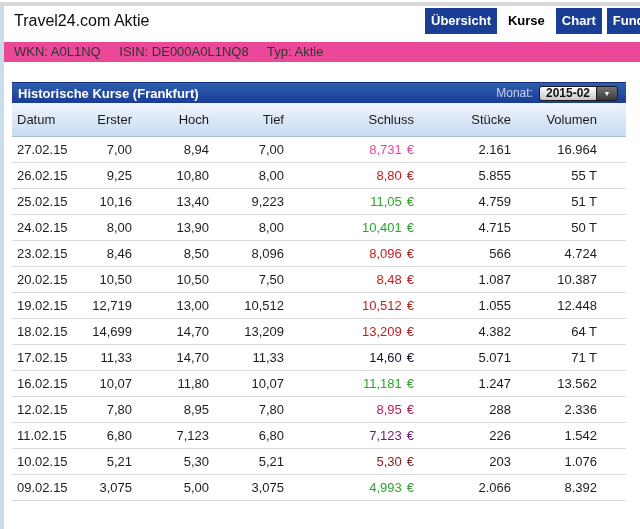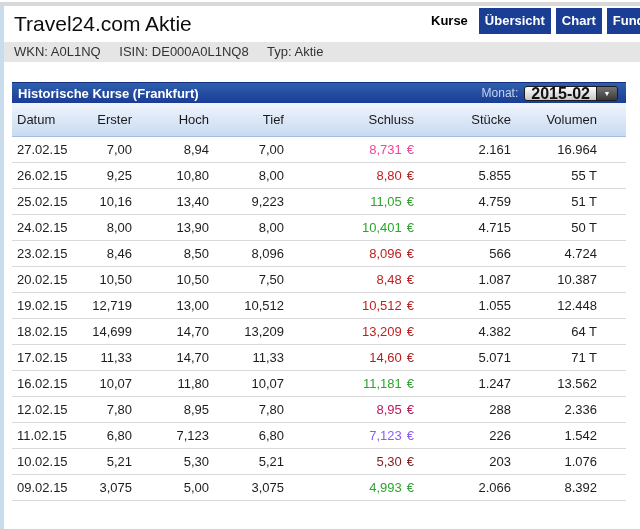--- a/index.html
+++ b/index.html
@@ -3,38 +3,38 @@
 <meta charset="utf-8">
 <style>
   * { margin:0; padding:0; box-sizing:border-box; }
   html,body { width:640px; height:529px; }
   body { font-family:"Liberation Sans", sans-serif; background:#fff; }
   .page { position:relative; width:640px; height:529px; overflow:hidden; background:#fff; }
   .top-strip { position:absolute; top:2px; left:0; width:640px; height:4px; background:#d8d8d8; }
   .left-border { position:absolute; top:6px; left:0; bottom:0; width:4px; background:#c9dcec; }
 
   .header { position:absolute; top:8px; left:14px; right:0; height:34px; }
-  .title { position:absolute; top:4px; left:0; font-size:21px; color:#0d0d0d; white-space:nowrap; }
+  .title { position:absolute; top:4px; left:0; font-size:16px; color:#0d0d0d; white-space:nowrap; }
   .tab-bar { position:absolute; top:0; left:411px; display:flex; gap:5px; align-items:flex-start; }
   .tab { height:26px; line-height:26px; padding:0 6px; background:#1a3e94; color:#fff;
          font-size:13px; font-weight:bold; white-space:nowrap; cursor:pointer; }
   .tab.active { background:#fff; color:#000; height:31px; }
 
-  .info-strip { position:absolute; top:42px; left:4px; width:636px; height:20px; background:#e5e5e5;
+  .info-strip { position:absolute; top:42px; left:4px; width:636px; height:20px; background:#ec4899;
                 font-size:13px; color:#333; line-height:20px; padding-left:10px; white-space:nowrap; }
   .info-strip span { margin-right:15px; }
 
   .panel { position:absolute; top:82px; left:12px; width:614px; }
   .panel-header { height:21px; background:linear-gradient(#2f5fae,#1a3c95); border-top:1px solid #12307d;
                   color:#fff; display:flex; align-items:center; padding:0 8px 0 6px; }
   .panel-title { font-weight:bold; font-size:13px; flex:1; white-space:nowrap; }
   .month-label { color:#c7d3ee; font-size:12px; margin-right:6px; }
   .month-select { display:inline-flex; border:1px solid #1c1c1c; border-radius:3px; overflow:hidden;
                   height:15px; cursor:pointer; }
-  .month-value { background:linear-gradient(#ffffff,#c6c6c6); font-size:16px; font-weight:bold;
+  .month-value { background:linear-gradient(#ffffff,#c6c6c6); font-size:12px; font-weight:bold;
                  color:#111; padding:0 6px; line-height:13px; }
   .month-arrow { width:21px; background:linear-gradient(#747474,#3a3a3a); color:#fff; font-size:7px;
                  line-height:13px; text-align:center; border-left:1px solid #1c1c1c; }
 
   table.price-table { width:614px; table-layout:fixed; border-collapse:collapse; font-size:13px; }
   thead th { height:33px; background:linear-gradient(#f0f5fc,#c8daf2); border-bottom:1px solid #a9bedc;
              font-weight:normal; color:#1a1a1a; text-align:right; padding:0; }
   tbody td { height:26px; border-bottom:1px solid #dadada; text-align:right; color:#1d1d1d; padding:0; }
   th.c-datum, td.c-datum { text-align:left; padding-left:5px; }
   th.c-vol, td.c-vol { padding-right:29px; }
@@ -43,22 +43,22 @@
 </head>
 <body>
 
 <div class="page">
   <div class="top-strip"></div>
   <div class="left-border"></div>
 
   <div class="header">
     <div class="title">Travel24.com Aktie</div>
     <div class="tab-bar">
+        <div class="tab">Übersicht</div>
         <div class="tab active">Kurse</div>
-        <div class="tab">Übersicht</div>
         <div class="tab">Chart</div>
         <div class="tab">Fundamental</div>
       </div>
   </div>
 
   <div class="info-strip">
     <span>WKN: A0L1NQ</span>
     <span>ISIN: DE000A0L1NQ8</span>
     <span>Typ: Aktie</span>
   </div>
@@ -165,21 +165,21 @@
     <td>13,209</td>
     <td style="color: rgb(194, 30, 30);"><span>13,209</span><span class="euro">€</span></td>
     <td>4.382</td>
     <td class="c-vol">64 T</td>
   </tr>
           <tr>
     <td class="c-datum">17.02.15</td>
     <td>11,33</td>
     <td>14,70</td>
     <td>11,33</td>
-    <td style="color: #b91c1c;"><span>14,60</span><span class="euro">€</span></td>
+    <td style="color: #0f172a;"><span>14,60</span><span class="euro">€</span></td>
     <td>5.071</td>
     <td class="c-vol">71 T</td>
   </tr>
           <tr>
     <td class="c-datum">16.02.15</td>
     <td>10,07</td>
     <td>11,80</td>
     <td>10,07</td>
     <td style="color: rgb(44, 166, 44);"><span>11,181</span><span class="euro">€</span></td>
     <td>1.247</td>
@@ -192,21 +192,21 @@
     <td>7,80</td>
     <td style="color: #be185d;"><span>8,95</span><span class="euro">€</span></td>
     <td>288</td>
     <td class="c-vol">2.336</td>
   </tr>
           <tr>
     <td class="c-datum">11.02.15</td>
     <td>6,80</td>
     <td>7,123</td>
     <td>6,80</td>
-    <td style="color: #8b5cf6;"><span>7,123</span><span class="euro">€</span></td>
+    <td style="color: #701a75;"><span>7,123</span><span class="euro">€</span></td>
     <td>226</td>
     <td class="c-vol">1.542</td>
   </tr>
           <tr>
     <td class="c-datum">10.02.15</td>
     <td>5,21</td>
     <td>5,30</td>
     <td>5,21</td>
     <td style="color: #7f1d1d;"><span>5,30</span><span class="euro">€</span></td>
     <td>203</td>

